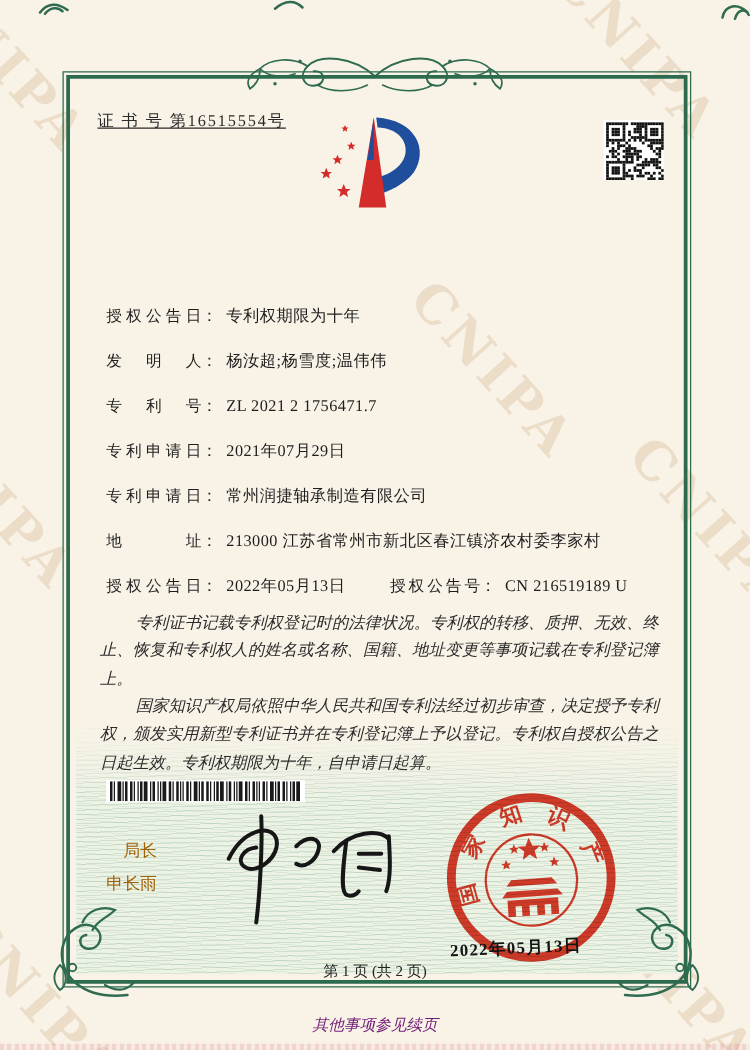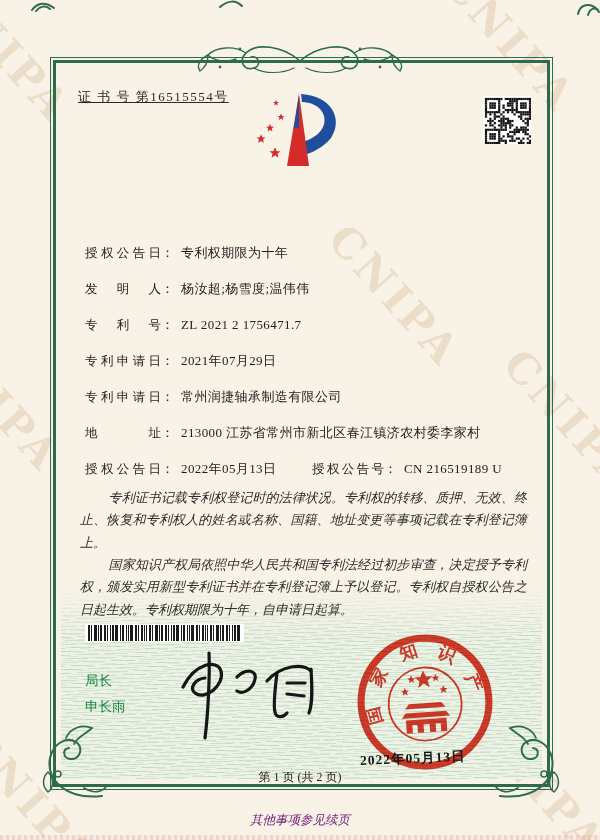--- a/index.html
+++ b/index.html
@@ -26,21 +26,21 @@
   .f-row{position:relative;height:16px;margin-bottom:20px;white-space:nowrap;}
   .f-label{display:inline-block;width:76px;font-size:12.5px;text-align:justify;text-align-last:justify;vertical-align:bottom;}
   .f-colon{display:inline-block;}
   .f-value{margin-left:7px;letter-spacing:.4px;}
   .f-extra{position:absolute;left:227px;top:0;}
   .f-extra .f-label{width:72px;}
   .body-text{position:absolute;left:80px;top:487px;width:447px;font-size:13px;line-height:1.72;
      color:#2b2b2b;text-align:justify;font-style:italic;}
   .body-text p{margin:0;text-indent:2.2em;}
   .barcode{position:absolute;left:85px;top:624px;background:#fff;padding:1px 2px;line-height:0;}
-  .officer{position:absolute;left:85px;top:668px;font-size:13.5px;line-height:26px;color:#15803d;}
+  .officer{position:absolute;left:85px;top:668px;font-size:13.5px;line-height:26px;color:#a16207;text-align:right;}
   .signature{position:absolute;left:165px;top:645px;}
   .seal{position:absolute;left:354px;top:631px;width:142px;height:142px;
         mix-blend-mode:multiply;opacity:.95;transform:rotate(-4deg);}
   .seal-date{position:absolute;left:360px;top:749px;width:140px;font-size:13.5px;font-weight:600;
         letter-spacing:1px;color:#141414;transform:rotate(-2.5deg);}
   .page-num{position:absolute;left:0;top:769px;width:600px;text-align:center;font-size:12px;color:#222;}
   .foot-note{position:absolute;left:0;top:812px;width:600px;text-align:center;font-size:12.5px;
         font-style:italic;color:#701a75;}
   .pink-edge{position:absolute;left:0;bottom:0;width:600px;height:5px;
         background:repeating-linear-gradient(90deg,rgba(224,128,140,.28) 0 3px,rgba(224,128,140,.08) 3px 6px);}

